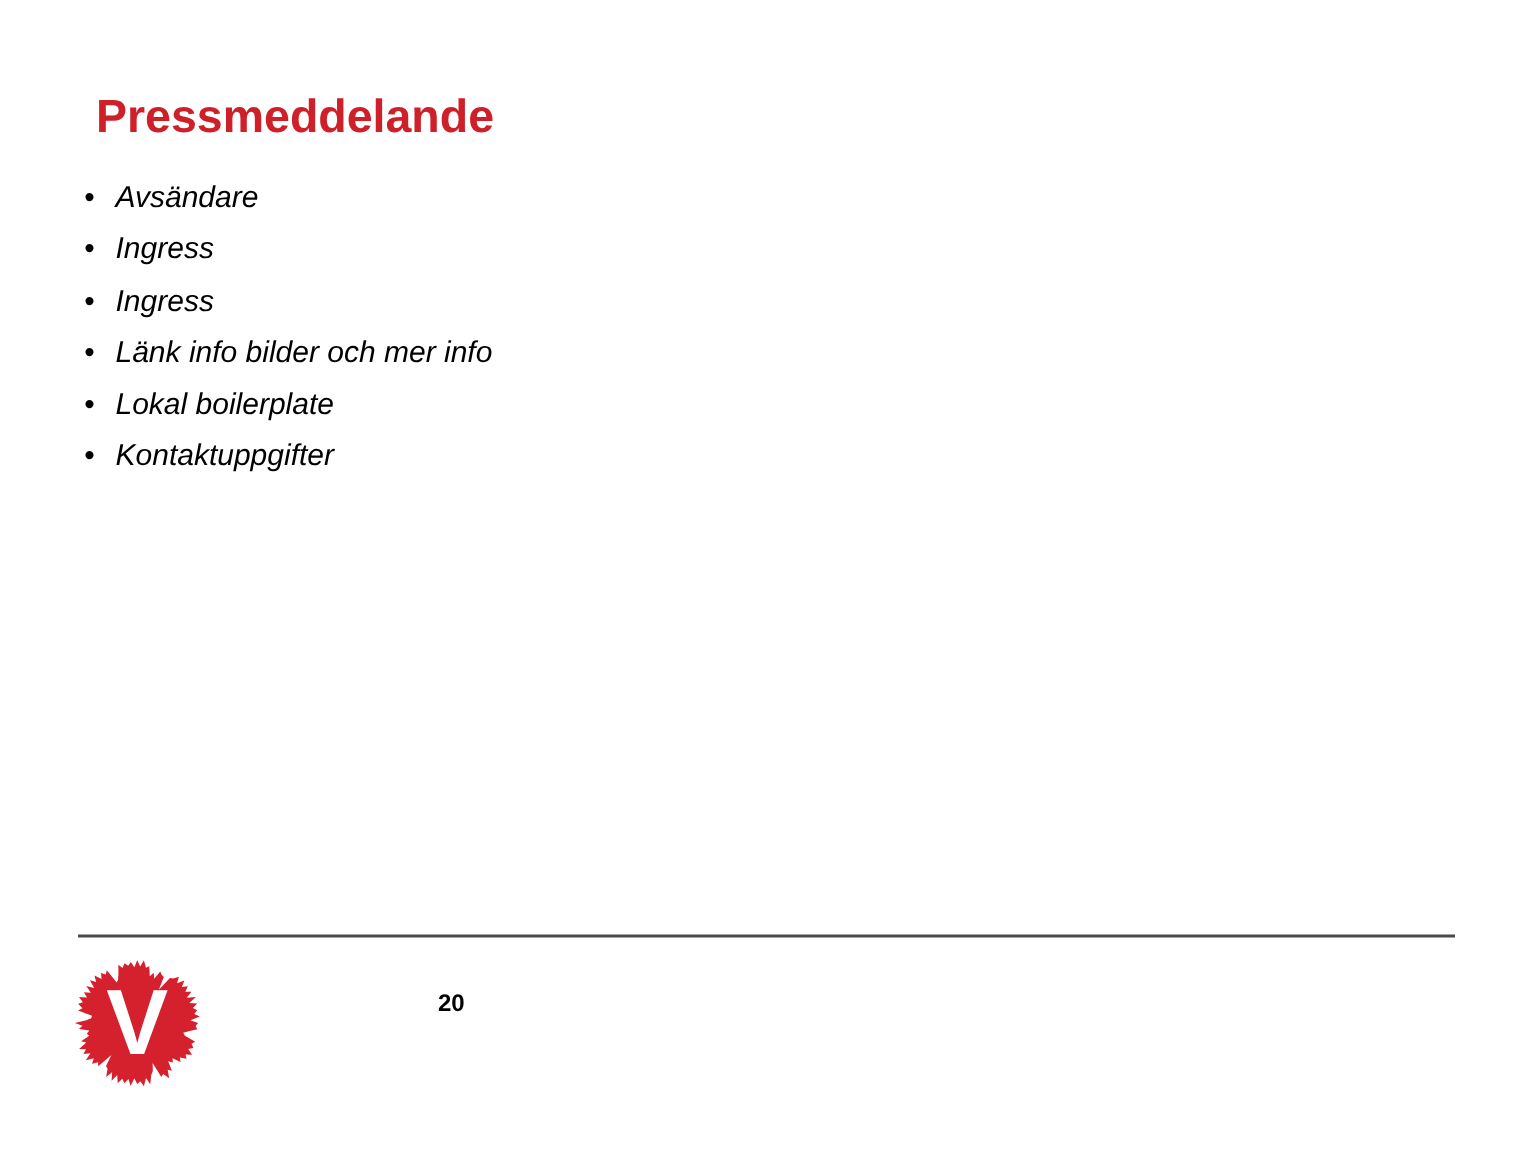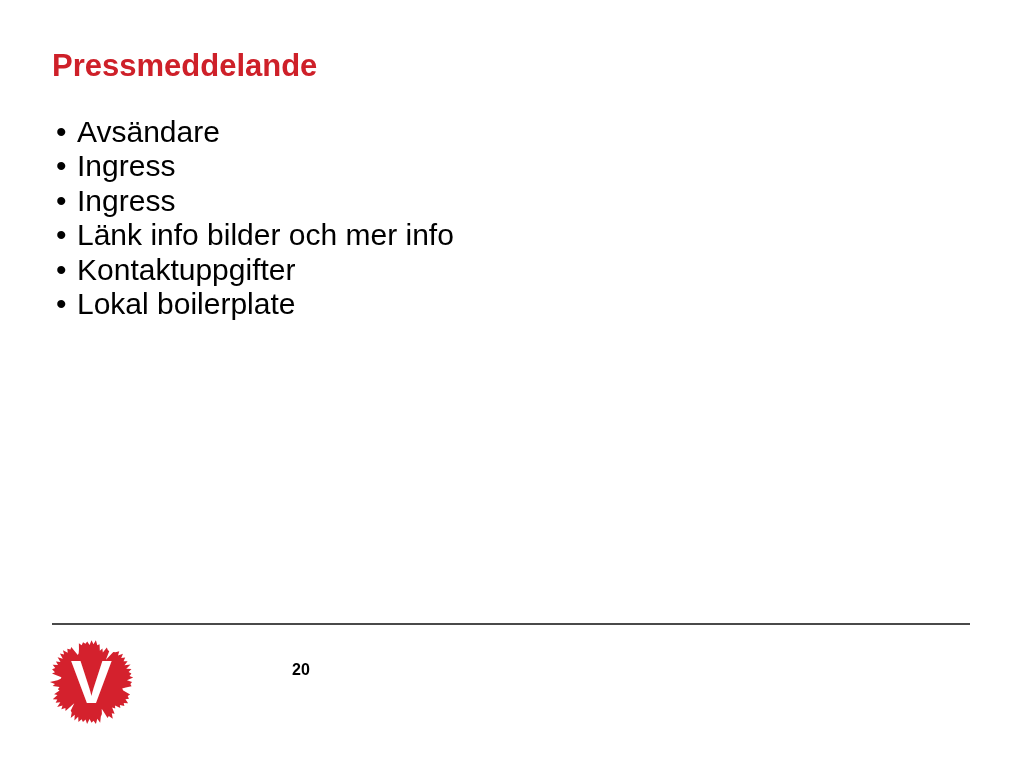--- a/index.html
+++ b/index.html
@@ -14,36 +14,37 @@
     width: 1023px; height: 767px;
     background: #ffffff;
     font-family: "Liberation Sans", sans-serif;
     position: relative;
     overflow: hidden;
   }
   .slide { position: absolute; inset: 0; }
   .title {
     position: absolute;
     left: 52px; top: 48px;
-    margin: 0;
+    margin: 12px;
     font-size: 31px;
     line-height: 36px;
     font-weight: 700;
     color: var(--title-red);
     white-space: nowrap;
   }
   .bullets {
     position: absolute;
     left: 56px; top: 115px;
     width: 602px;
     margin: 0; padding: 0;
     list-style: none;
     color: var(--text-black);
-    font-size: 30px;
+    font-size: 20px;
     line-height: 34.4px;
+    font-style: italic;
   }
   .bullets li {
     position: relative;
     padding-left: 21px;
     margin: 0;
   }
   .bullets li::before {
     content: "\2022";
     position: absolute;
     left: 0; top: 0;
@@ -78,22 +79,22 @@
 
 <div class="slide">
 
   <h1 class="title">Pressmeddelande</h1>
 
   <ul class="bullets">
     <li>Avsändare</li>
     <li>Ingress</li>
     <li>Ingress</li>
     <li>Länk info bilder och mer info</li>
+    <li>Lokal boilerplate</li>
     <li>Kontaktuppgifter</li>
-    <li>Lokal boilerplate</li>
   </ul>
 
   <div class="divider"></div>
 
   <div class="logo">
     <svg viewBox="0 0 100 100" aria-hidden="true">
       <polygon fill="#d4212d" points="94.52,50.00 92.70,52.24 94.01,54.63 87.68,55.97 83.69,57.16 84.88,59.35 92.48,63.80 89.75,65.26 91.18,68.33 87.31,69.01 90.22,73.22 85.40,72.99 86.13,76.25 81.17,75.24 81.71,78.55 75.82,75.82 76.11,79.00 72.64,77.95 75.37,84.93 72.28,84.31 73.38,90.49 69.01,87.31 67.64,89.62 61.25,79.30 61.42,85.13 60.23,88.17 59.53,94.84 56.38,90.28 54.86,96.27 52.23,92.63 50.00,94.67 47.87,90.56 45.15,96.16 43.49,91.11 40.63,94.06 39.04,90.92 35.68,94.06 35.35,88.17 31.20,92.22 31.61,86.10 27.17,89.55 28.26,83.48 27.12,81.49 31.08,73.36 21.43,81.74 21.30,78.70 16.86,79.84 18.18,75.76 12.31,77.38 15.75,72.24 10.57,72.77 12.44,69.14 7.40,68.97 12.67,64.33 8.85,63.37 14.87,59.41 12.99,57.87 14.90,55.56 7.35,54.48 9.86,52.10 4.29,50.00 12.61,48.04 16.22,46.45 16.91,44.76 6.59,40.77 9.86,39.24 6.68,35.92 10.19,34.72 7.32,31.00 13.22,31.26 10.91,27.43 15.95,27.89 12.72,22.91 18.45,24.45 15.29,18.75 19.91,19.91 18.64,15.18 23.89,17.76 23.40,13.39 26.88,14.40 27.74,11.44 34.93,20.42 35.91,18.35 36.23,14.14 36.13,7.31 39.21,9.73 40.69,6.21 43.35,8.04 45.31,5.40 47.86,9.24 50.00,4.08 52.17,8.61 54.82,4.10 56.40,9.61 58.84,8.42 59.19,15.69 61.97,13.17 62.45,17.58 66.83,12.20 67.95,14.76 69.46,16.30 65.82,25.64 73.96,17.03 76.45,17.33 80.51,16.12 79.15,20.85 84.57,18.87 82.65,23.56 87.05,23.08 85.19,27.15 89.66,27.10 86.25,31.53 92.92,30.89 88.19,35.34 93.93,35.72 90.79,39.07 93.86,40.68 91.76,43.39 95.83,45.18 89.01,47.96"></polygon>
       <text class="logo-letter" x="50" y="73" font-size="68" text-anchor="middle">V</text>
     </svg>
   </div>

